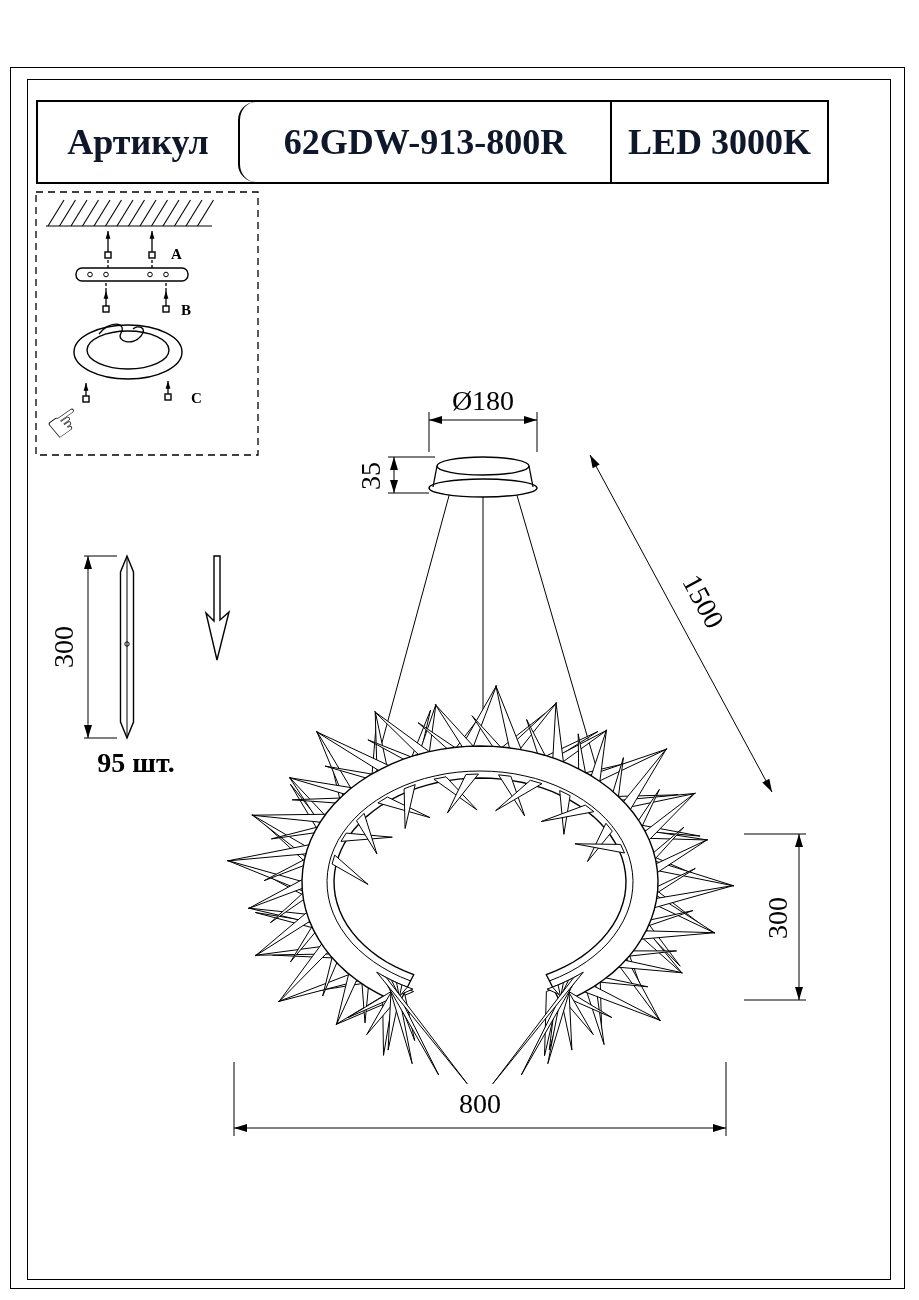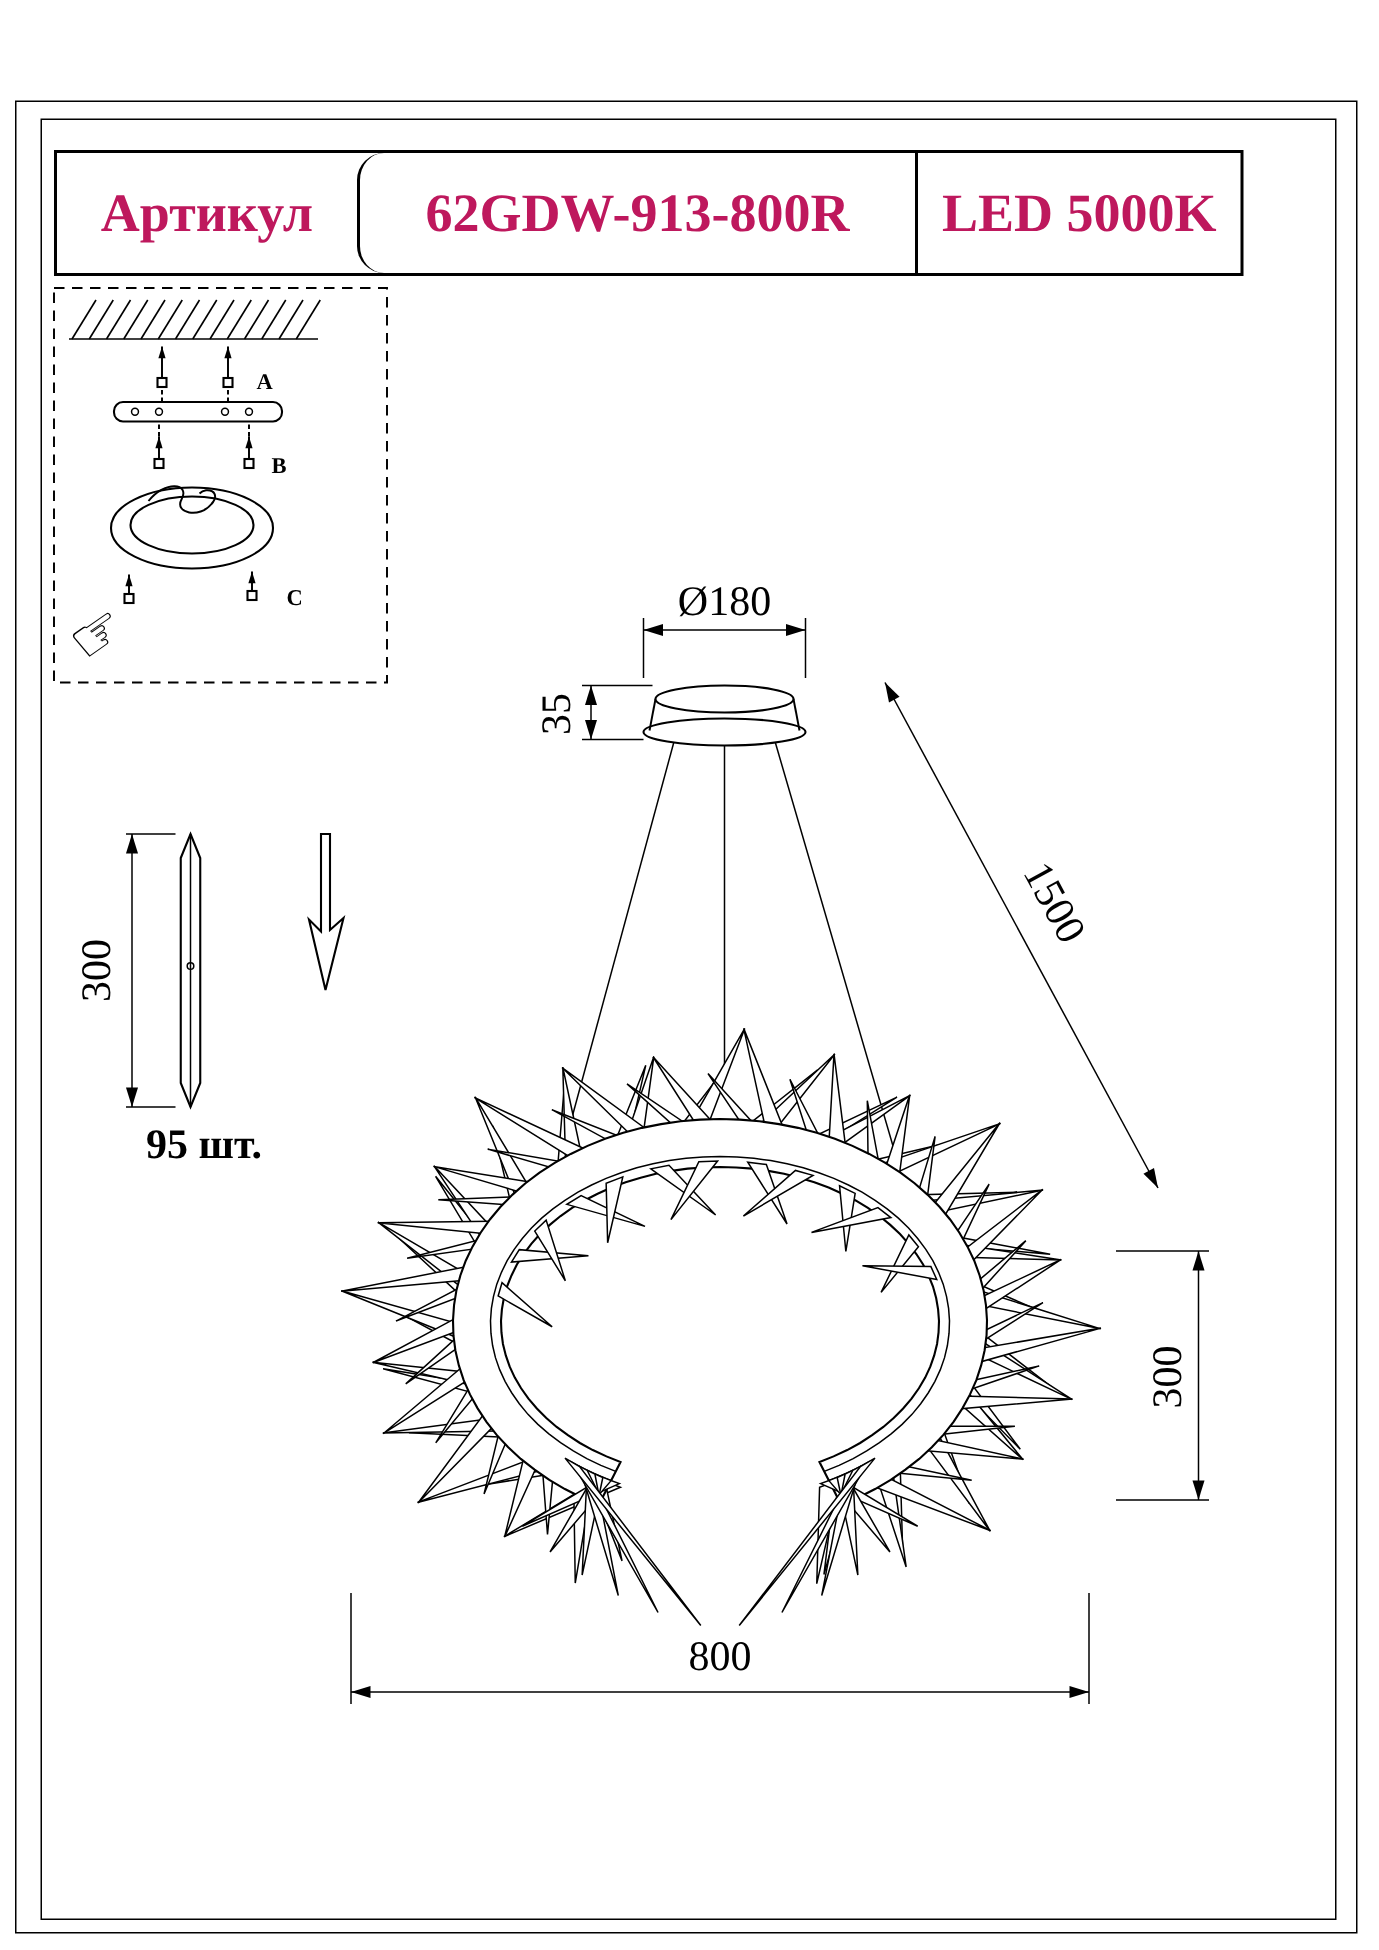--- a/index.html
+++ b/index.html
@@ -5,21 +5,21 @@
   html,body{margin:0;padding:0;background:#fff;}
   .page{position:relative;width:919px;height:1300px;background:#fff;overflow:hidden;
         font-family:"Liberation Serif",serif;}
   .frame-outer{position:absolute;left:10px;top:67px;width:895px;height:1222px;
         border:1.5px solid #000;box-sizing:border-box;}
   .frame-inner{position:absolute;left:27px;top:79px;width:864px;height:1201px;
         border:1.3px solid #000;box-sizing:border-box;}
   .spec-table{position:absolute;left:36px;top:100px;display:flex;
         border:2.5px solid #000;background:#fff;}
   .spec-table .cell{display:flex;align-items:center;justify-content:center;
-        font-weight:bold;font-size:36px;height:80px;box-sizing:border-box;color:#be185d;}
+        font-weight:bold;font-size:36px;height:80px;box-sizing:border-box;color:#0f172a;}
   .c1{width:200px;}
   .c2{width:372px;border-left:2.5px solid #000;border-radius:18px;}
   .c3{width:217px;border-left:2.5px solid #000;}
   svg.drawing{position:absolute;left:0;top:0;}
   .ln{stroke:#000;stroke-width:1.3;fill:none;}
   .thin{stroke-width:1;}
   .fw{fill:#fff;stroke:#000;stroke-width:1.4;}
   .dash{stroke-dasharray:7 5;}
   .dash2{stroke-dasharray:3 2;}
   .dim{font-family:"Liberation Serif",serif;font-size:28px;fill:#000;}
@@ -31,21 +31,21 @@
 <body>
 
 <div class="page">
 
   <div class="frame-outer"></div>
   <div class="frame-inner"></div>
 
   <div class="spec-table">
     <div class="cell c1">Артикул</div>
     <div class="cell c2">62GDW-913-800R</div>
-    <div class="cell c3">LED 5000K</div>
+    <div class="cell c3">LED 3000K</div>
   </div>
 
   <svg class="drawing" width="919" height="1300" viewBox="0 0 919 1300">
 
     <g>
       <rect x="36" y="192" width="222" height="263" class="ln dash"></rect>
       <g id="hatch">
           <line x1="48" y1="226" x2="64" y2="200" stroke="#000" stroke-width="1.1"></line>
           <line x1="59.5" y1="226" x2="75.5" y2="200" stroke="#000" stroke-width="1.1"></line>
           <line x1="71" y1="226" x2="87" y2="200" stroke="#000" stroke-width="1.1"></line>

